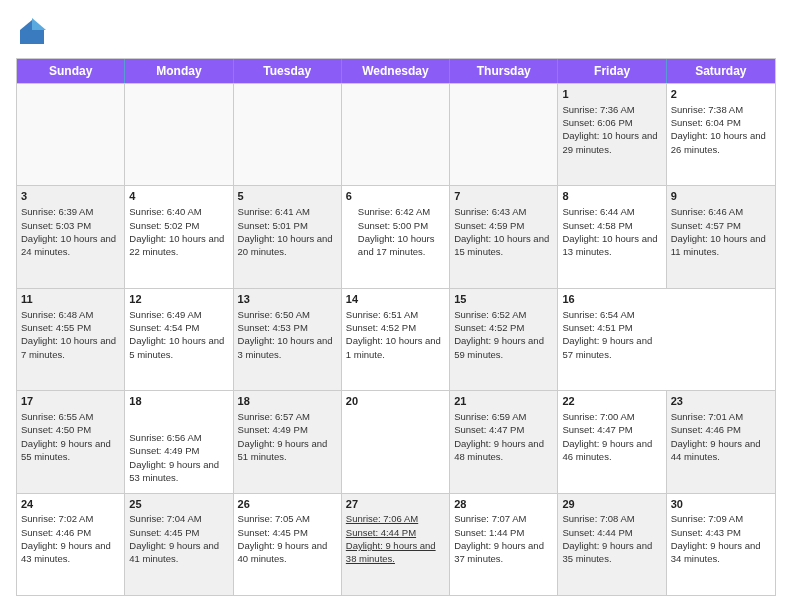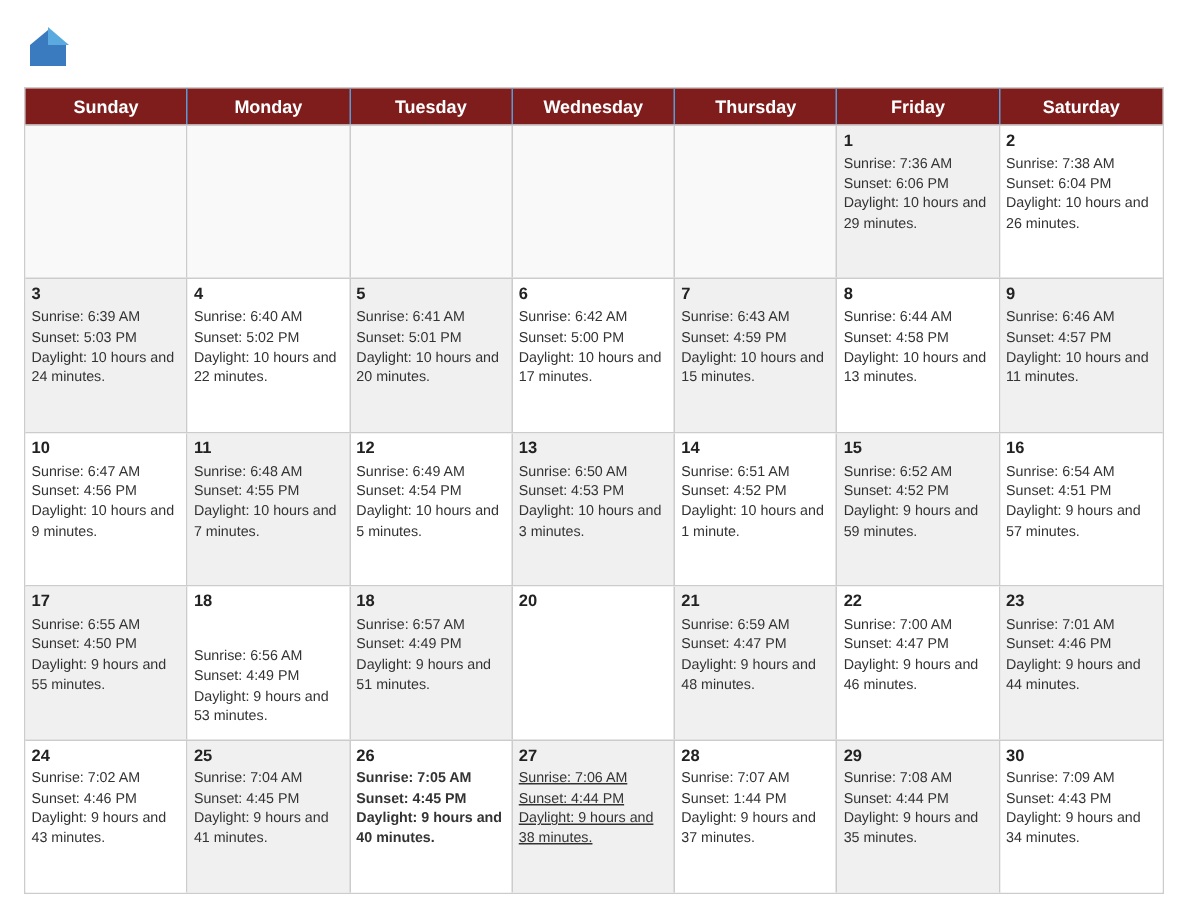--- a/index.html
+++ b/index.html
@@ -61,21 +61,21 @@
     }
     .calendar {
       flex: 1;
       display: flex;
       flex-direction: column;
       border: 1px solid #ccc;
     }
     .cal-header-row {
       display: grid;
       grid-template-columns: repeat(7, 1fr);
-      background: #7f1d1d;
+      background: #8b5cf6;
     }
     .cal-header-cell {
       padding: 5px 4px;
       color: #fff;
       font-size: 12px;
       font-weight: bold;
       text-align: center;
       border-right: 1px solid #5a9ad5;
     }
     .cal-header-cell:last-child { border-right: none; }
@@ -179,21 +179,21 @@
 Daylight: 10 hours and 22 minutes.</div>
           </div>
           <div class="cal-cell shaded">
             <span class="day-num">5</span>
             <div class="day-info" style="white-space: pre-line;">Sunrise: 6:41 AM
 Sunset: 5:01 PM
 Daylight: 10 hours and 20 minutes.</div>
           </div>
           <div class="cal-cell">
             <span class="day-num">6</span>
-            <div class="day-info" style="white-space: pre-line;">Sunrise: 6:42 AM
+            <div class="day-info" style="white-space: pre-line; margin-left: 12px;">Sunrise: 6:42 AM
 Sunset: 5:00 PM
 Daylight: 10 hours and 17 minutes.</div>
           </div>
           <div class="cal-cell shaded">
             <span class="day-num">7</span>
             <div class="day-info" style="white-space: pre-line;">Sunrise: 6:43 AM
 Sunset: 4:59 PM
 Daylight: 10 hours and 15 minutes.</div>
           </div>
           <div class="cal-cell">
@@ -203,26 +203,20 @@
 Daylight: 10 hours and 13 minutes.</div>
           </div>
           <div class="cal-cell shaded">
             <span class="day-num">9</span>
             <div class="day-info" style="white-space: pre-line;">Sunrise: 6:46 AM
 Sunset: 4:57 PM
 Daylight: 10 hours and 11 minutes.</div>
           </div>
         </div>
         <div class="cal-row">
-          <div class="cal-cell">
-            <span class="day-num">10</span>
-            <div class="day-info" style="white-space: pre-line;">Sunrise: 6:47 AM
-Sunset: 4:56 PM
-Daylight: 10 hours and 9 minutes.</div>
-          </div>
           <div class="cal-cell shaded">
             <span class="day-num">11</span>
             <div class="day-info" style="white-space: pre-line;">Sunrise: 6:48 AM
 Sunset: 4:55 PM
 Daylight: 10 hours and 7 minutes.</div>
           </div>
           <div class="cal-cell">
             <span class="day-num">12</span>
             <div class="day-info" style="white-space: pre-line;">Sunrise: 6:49 AM
 Sunset: 4:54 PM
@@ -302,21 +296,21 @@
 Daylight: 9 hours and 43 minutes.</div>
           </div>
           <div class="cal-cell shaded">
             <span class="day-num">25</span>
             <div class="day-info" style="white-space: pre-line;">Sunrise: 7:04 AM
 Sunset: 4:45 PM
 Daylight: 9 hours and 41 minutes.</div>
           </div>
           <div class="cal-cell">
             <span class="day-num">26</span>
-            <div class="day-info" style="white-space: pre-line; font-weight: bold;">Sunrise: 7:05 AM
+            <div class="day-info" style="white-space: pre-line;">Sunrise: 7:05 AM
 Sunset: 4:45 PM
 Daylight: 9 hours and 40 minutes.</div>
           </div>
           <div class="cal-cell shaded">
             <span class="day-num">27</span>
             <div class="day-info" style="white-space: pre-line; text-decoration: underline;">Sunrise: 7:06 AM
 Sunset: 4:44 PM
 Daylight: 9 hours and 38 minutes.</div>
           </div>
           <div class="cal-cell">

